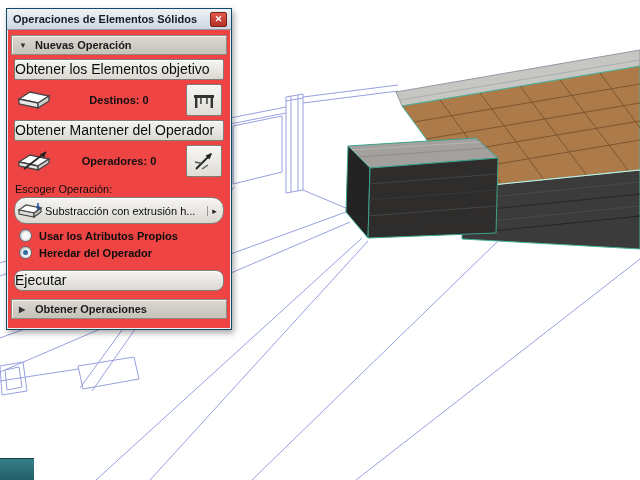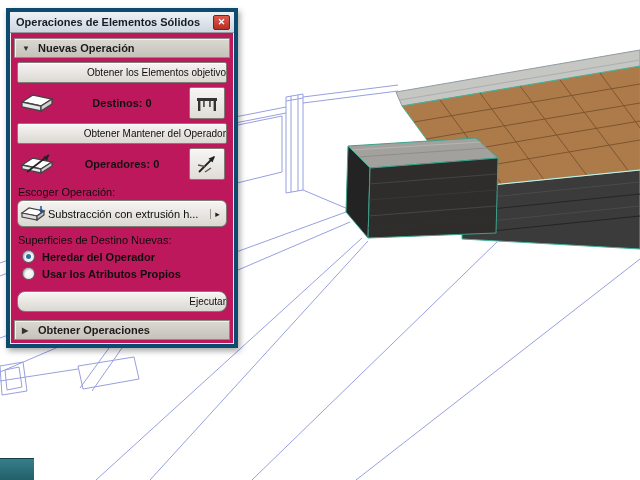--- a/index.html
+++ b/index.html
@@ -6,23 +6,23 @@
   #screen{
     position:relative;width:640px;height:480px;overflow:hidden;
     background:#ffffff;font-family:"Liberation Sans",sans-serif;
     -webkit-font-smoothing:antialiased;
   }
   #viewport{position:absolute;left:0;top:0;width:640px;height:480px;}
 
   
   .dialog{
     position:absolute;left:6px;top:8px;width:224px;
-    background:#be185d;border:4px solid #0c4a6e;
+    background:#ef4444;border:1px solid #0c4a6e;
     box-shadow:2px 3px 6px rgba(0,0,0,.35), inset 0 0 0 1px #efede8;
-    font-size:11px;color:#111;padding-bottom:0;z-index:5;
+    font-size:11px;color:#111;padding-bottom:6px;z-index:5;
   }
   .titlebar{
     height:20px;display:flex;align-items:center;padding:0 4px 0 6px;
     background:linear-gradient(#eef2f6,#cdd6e1);
     border-bottom:1px solid #97989c;
   }
   .titlebar .title{font-weight:bold;font-size:11px;color:#151c26;flex:1;
     white-space:nowrap;overflow:hidden;}
   .close-btn{
     width:15px;height:13px;border:1px solid #74231d;border-radius:2px;
@@ -35,36 +35,36 @@
     padding:0 7px;background:linear-gradient(#dbd8d2,#c6c2ba);
     border:1px solid #8e8b84;box-shadow:inset 1px 1px 0 #f4f2ee;
     font-weight:bold;color:#1b1b1b;
   }
   .section-header .tri{font-size:8px;color:#333;width:9px;}
   .btn{
     display:block;margin:4px 7px;width:210px;box-sizing:border-box;height:21px;
     background:linear-gradient(#f6f5f3,#dbd8d2);
     border:1px solid #807d77;border-radius:2px;
     box-shadow:inset 0 1px 0 #ffffff;
-    text-align:right;line-height:19px;font-size:10px;color:#0d0d0d;cursor:default;
+    text-align:left;line-height:19px;font-size:14px;color:#0d0d0d;cursor:default;
     white-space:nowrap;overflow:hidden;
   }
   .icon-row{display:flex;align-items:center;margin:5px 9px;gap:11px;height:30px;}
   .icon-flat{width:36px;height:24px;flex:none;}
   .count{flex:1;text-align:center;font-weight:bold;color:#101010;}
   .icon-btn{
     width:34px;height:30px;flex:none;display:flex;align-items:center;justify-content:center;
     background:linear-gradient(#f7f6f4,#e0ddd7);
     border:1px solid #807d77;border-radius:2px;box-shadow:inset 0 1px 0 #fff;cursor:default;
   }
   .field-label{margin:7px 8px 2px 8px;font-weight:normal;color:#0d0d0d;}
   .dropdown{
     margin:2px 7px 5px 7px;height:25px;display:flex;align-items:center;
     background:linear-gradient(#f6f5f3,#dbd8d2);
-    border:1px solid #807d77;border-radius:6px;box-shadow:inset 0 1px 0 #fff;
+    border:1px solid #807d77;border-radius:12px;box-shadow:inset 0 1px 0 #fff;
     padding:0 2px;cursor:default;justify-content:center;
   }
   .dropdown .dd-icon{width:28px;height:20px;flex:none;}
   .dropdown .dd-text{flex:1;font-size:11px;color:#0d0d0d;white-space:nowrap;overflow:hidden;}
   .dropdown .dd-arrow{width:13px;flex:none;text-align:center;font-size:9px;color:#222;
     border-left:1px solid #9b978f;margin-left:2px;}
   .radio-row{display:flex;align-items:center;gap:7px;margin:4px 12px;font-weight:bold;color:#0d0d0d;}
   .radio{
     width:11px;height:11px;border-radius:50%;flex:none;position:relative;
     border:1px solid #63686d;background:radial-gradient(circle at 35% 30%,#ffffff,#e6e8ea);
@@ -247,30 +247,29 @@
         <polygon points="2,9 9,4 24,7 17,12" fill="#ffffff" stroke="#444" stroke-width="1.2"></polygon>
         <polygon points="2,9 17,12 17,16 2,13" fill="#dedede" stroke="#444" stroke-width="1.2"></polygon>
         <polygon points="17,12 24,7 24,11 17,16" fill="#c4c4c4" stroke="#444" stroke-width="1.2"></polygon>
         <line x1="21" y1="2" x2="21" y2="8" stroke="#1f4f9e" stroke-width="1.5"></line>
         <polygon points="21,9.5 18.8,5.5 23.2,5.5" fill="#1f4f9e"></polygon>
       </svg>
       <span class="dd-text">Substracción con extrusión h...</span>
       <span class="dd-arrow">▸</span>
     </div>
 
-    <div class="field-label">Superficies de Destino Nuevas:</div>
-
+
+    <div class="radio-row">
+      <span class="radio"></span>
+      <span>Usar los Atributos Propios</span>
+    </div>
     <div class="radio-row">
       <span class="radio checked"></span>
       <span>Heredar del Operador</span>
     </div>
-    <div class="radio-row">
-      <span class="radio"></span>
-      <span>Usar los Atributos Propios</span>
-    </div>
 
     <div class="btn execute">Ejecutar</div>
 
     <div class="section-header keep-header">
       <span class="tri">▶</span>
       <span>Obtener Operaciones</span>
     </div>
 
   </div>
 

